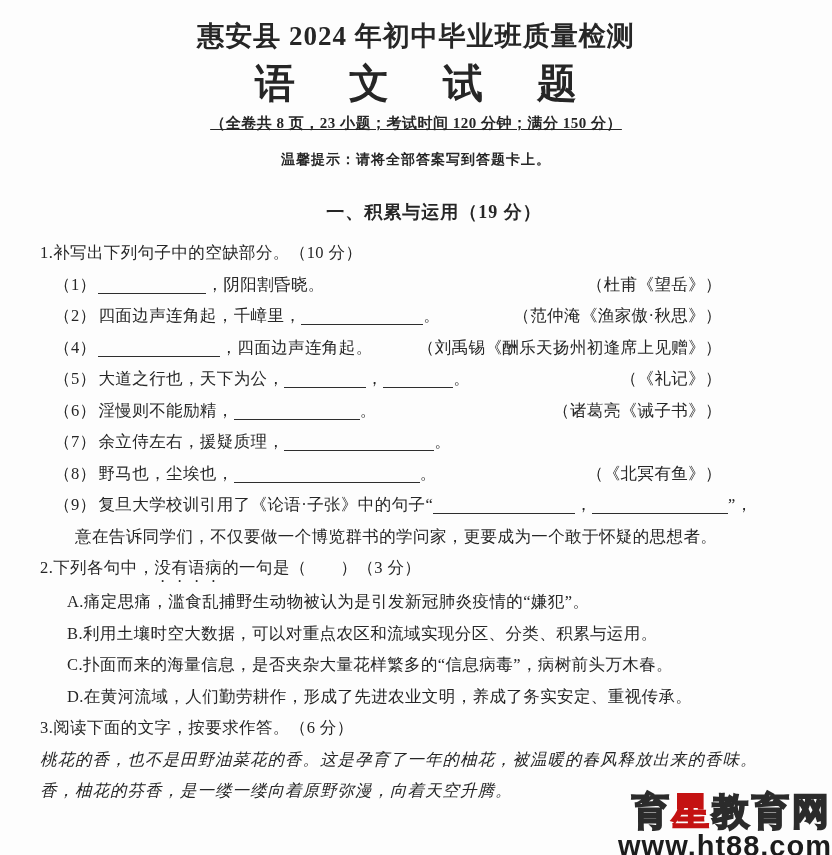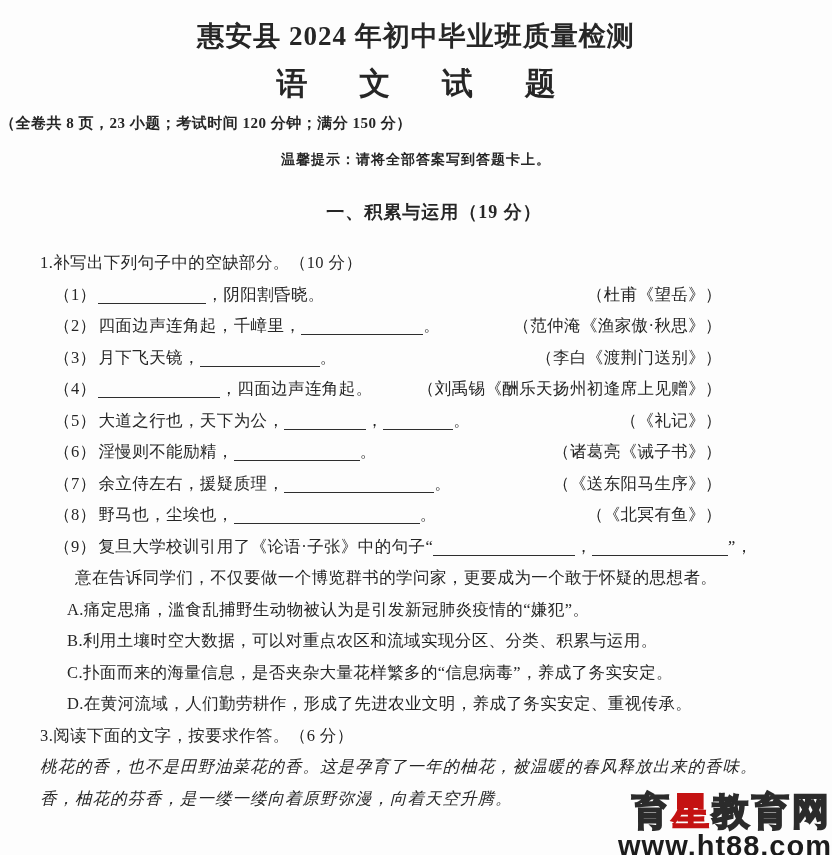--- a/index.html
+++ b/index.html
@@ -4,28 +4,28 @@
 <style>
   html,body{margin:0;padding:0;}
   body{
     width:832px;height:855px;overflow:hidden;position:relative;
     background:#fdfdfd;color:#262626;
     font-family:"Liberation Serif","DejaVu Serif",serif;
   }
   .page{position:absolute;inset:0;}
   
   .exam-title{margin-top:21px;text-align:center;font-size:27px;font-weight:bold;line-height:30px;letter-spacing:1px;}
-  .subject-title{margin-top:15px;text-align:center;font-size:31px;font-weight:bold;line-height:36px;letter-spacing:22px;text-indent:22px;}
-  .paper-info{margin-top:12px;text-align:left;font-size:15px;line-height:19px;font-weight:bold;letter-spacing:.5px;}
+  .subject-title{margin-top:15px;text-align:center;font-size:40px;font-weight:bold;line-height:36px;letter-spacing:22px;text-indent:22px;}
+  .paper-info{margin-top:12px;text-align:center;font-size:15px;line-height:19px;font-weight:bold;letter-spacing:.5px;text-decoration:underline;}
   .notice{margin-top:18px;text-align:center;font-size:14px;line-height:17px;font-weight:bold;letter-spacing:1px;}
   .section-title{margin-top:32px;text-align:center;font-size:18px;font-weight:bold;line-height:25px;letter-spacing:1px;padding-left:36px;}
   
   .content{margin:0 38px 0 40px;font-size:16.5px;letter-spacing:.4px;}
   .line{line-height:31.5px;white-space:nowrap;}
-  .q-stem{line-height:31.5px;margin-top:22px;}
+  .q-stem{line-height:31.5px;margin-top:12px;}
   .fill-row{display:flex;justify-content:space-between;align-items:center;width:682px;line-height:31.5px;padding-left:14px;box-sizing:border-box;white-space:nowrap;}
   .fill-left{white-space:nowrap;}
   .num{margin-right:2px;}
   .blank{display:inline-block;height:14px;border-bottom:1.6px solid #2e2e2e;vertical-align:-4px;}
   .src{white-space:nowrap;}
   .continuation{line-height:31.5px;padding-left:35px;white-space:nowrap;}
   .opt{line-height:31.5px;padding-left:27px;white-space:nowrap;}
   .emph{
     -webkit-text-emphasis:filled dot #262626;-webkit-text-emphasis-position:under right;
     text-emphasis:filled dot #262626;text-emphasis-position:under right;
@@ -59,55 +59,53 @@
     <div>
         <div class="fill-row">
           <span class="fill-left"><span class="num">（1）</span><span class="blank" style="width: 108px;"></span><span>，阴阳割昏晓。</span></span>
           <span class="src">（杜甫《望岳》）</span>
         </div>
         <div class="fill-row">
           <span class="fill-left"><span class="num">（2）</span><span>四面边声连角起，千嶂里，</span><span class="blank" style="width: 122px;"></span><span>。</span></span>
           <span class="src">（范仲淹《渔家傲·秋思》）</span>
         </div>
         <div class="fill-row">
-          <span class="fill-left"><span class="num">（3）</span><span>月下飞天镜，</span><span class="blank" style="width: 120px;"></span><span>。</span></span>
-          <span class="src">（李白《渡荆门送别》）</span>
-        </div>
-        <div class="fill-row">
           <span class="fill-left"><span class="num">（4）</span><span class="blank" style="width: 122px;"></span><span>，四面边声连角起。</span></span>
           <span class="src">（刘禹锡《酬乐天扬州初逢席上见赠》）</span>
         </div>
         <div class="fill-row">
           <span class="fill-left"><span class="num">（5）</span><span>大道之行也，天下为公，</span><span class="blank" style="width: 82px;"></span><span>，</span><span class="blank" style="width: 70px;"></span><span>。</span></span>
           <span class="src">（《礼记》）</span>
         </div>
         <div class="fill-row">
           <span class="fill-left"><span class="num">（6）</span><span>淫慢则不能励精，</span><span class="blank" style="width: 126px;"></span><span>。</span></span>
           <span class="src">（诸葛亮《诫子书》）</span>
         </div>
         <div class="fill-row">
           <span class="fill-left"><span class="num">（7）</span><span>余立侍左右，援疑质理，</span><span class="blank" style="width: 150px;"></span><span>。</span></span>
-          <span class="src">（《送东阳马生序》）</span>
         </div>
         <div class="fill-row">
           <span class="fill-left"><span class="num">（8）</span><span>野马也，尘埃也，</span><span class="blank" style="width: 186px;"></span><span>。</span></span>
           <span class="src">（《北冥有鱼》）</span>
         </div>
         <div class="fill-row">
           <span class="fill-left"><span class="num">（9）</span><span>复旦大学校训引用了《论语·子张》中的句子“</span><span class="blank" style="width: 142px;"></span><span>，</span><span class="blank" style="width: 136px;"></span><span>”，</span></span>
         </div>
       </div>
 
     <div class="continuation">意在告诉同学们，不仅要做一个博览群书的学问家，更要成为一个敢于怀疑的思想者。</div>
 
+    <div class="line">
+      <span>2.下列各句中，</span><span class="emph">没有语病</span><span>的一句是（　　）（3 分）</span>
+    </div>
 
     <div>
         <div class="opt">A.痛定思痛，滥食乱捕野生动物被认为是引发新冠肺炎疫情的“嫌犯”。</div>
         <div class="opt">B.利用土壤时空大数据，可以对重点农区和流域实现分区、分类、积累与运用。</div>
-        <div class="opt">C.扑面而来的海量信息，是否夹杂大量花样繁多的“信息病毒”，养成了务实安定。</div>
+        <div class="opt">C.扑面而来的海量信息，是否夹杂大量花样繁多的“信息病毒”，病树前头万木春。</div>
         <div class="opt">D.在黄河流域，人们勤劳耕作，形成了先进农业文明，养成了务实安定、重视传承。</div>
       </div>
 
     <div class="line">3.阅读下面的文字，按要求作答。（6 分）</div>
 
     <div class="passage">
         <div class="para-line">桃花的香，也不是田野油菜花的香。这是孕育了一年的柚花，被温暖的春风释放出来的香味。</div>
         <div class="para-line">香，柚花的芬香，是一缕一缕向着原野弥漫，向着天空升腾。</div>
       </div>
 

